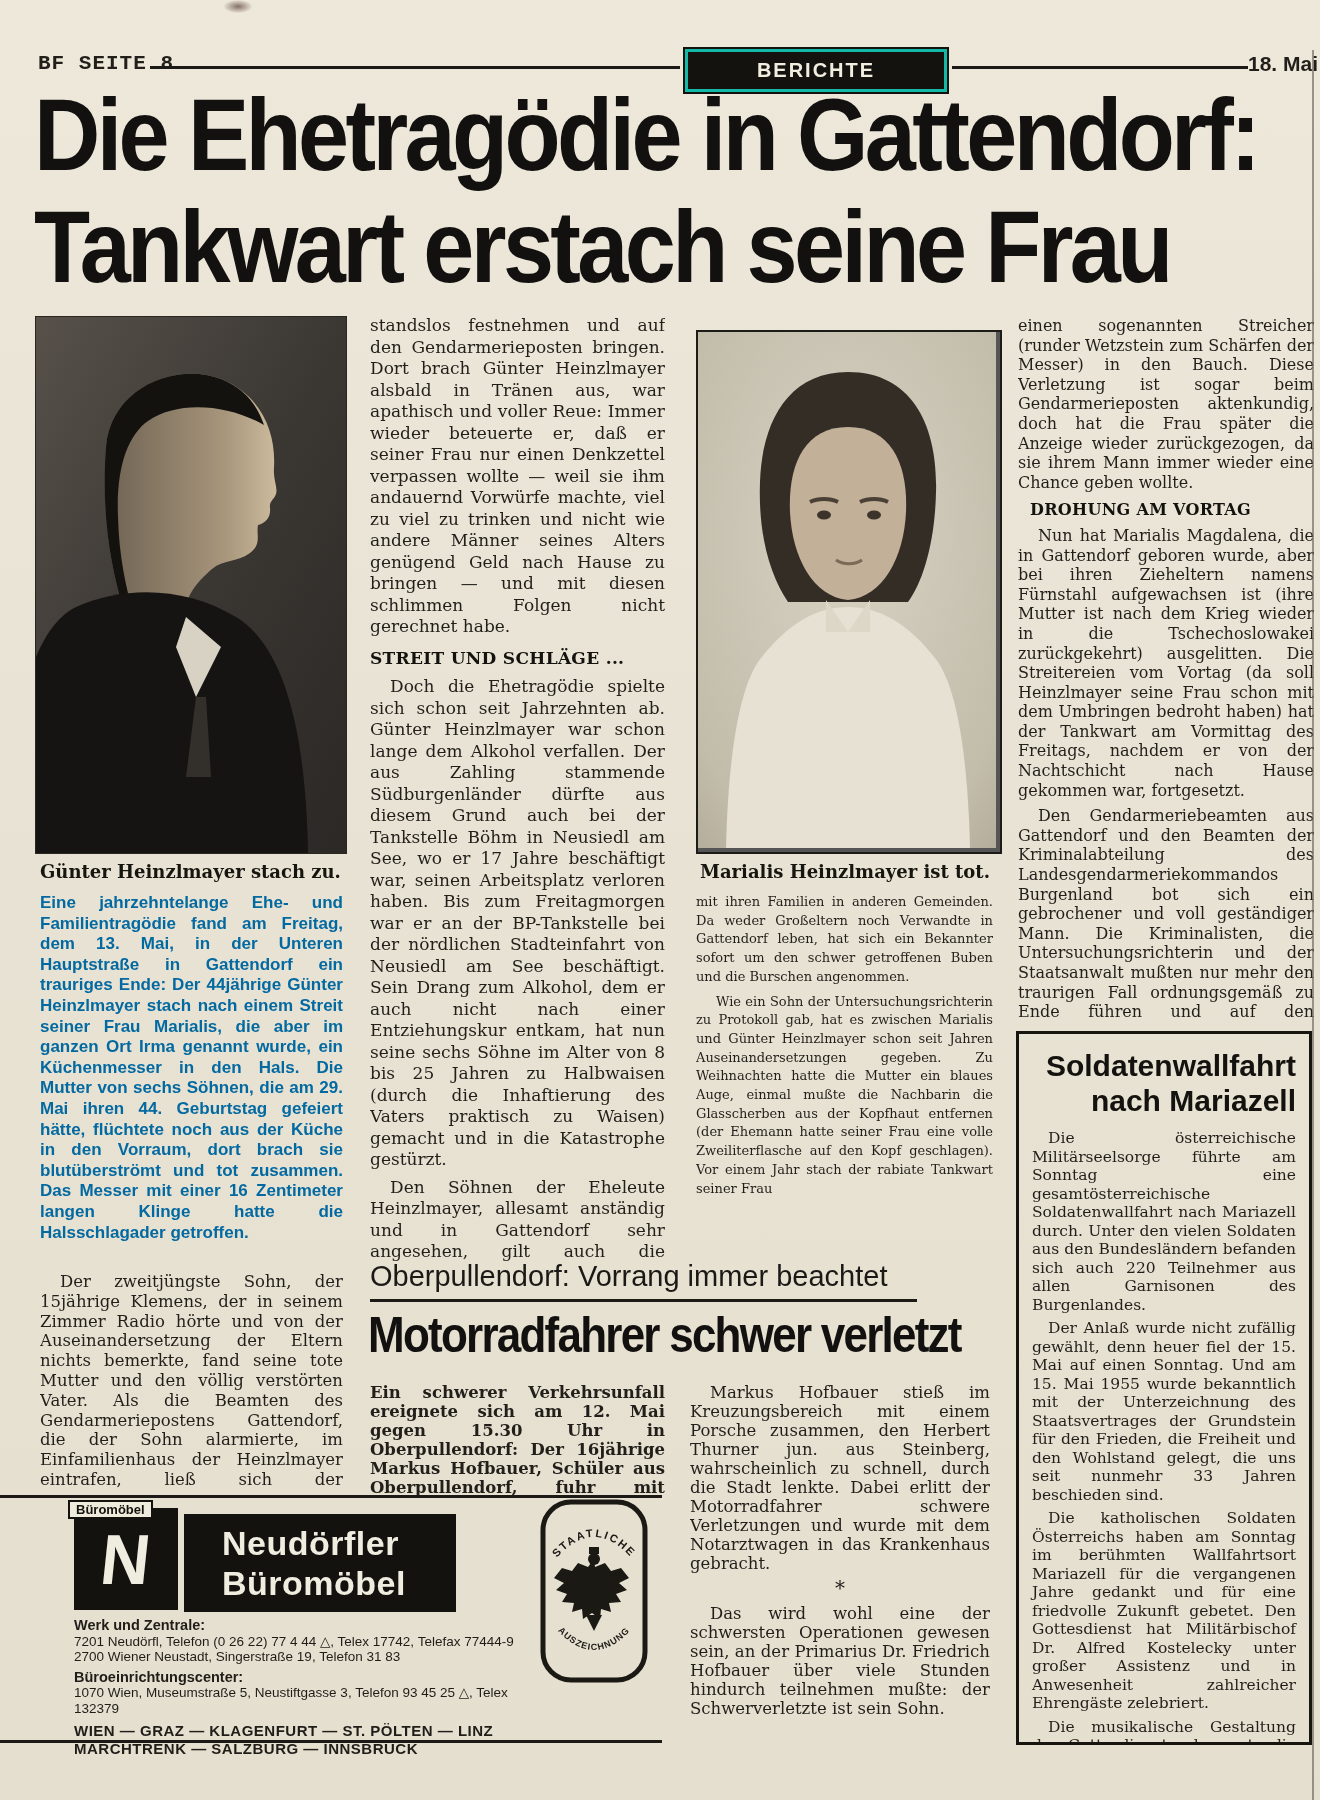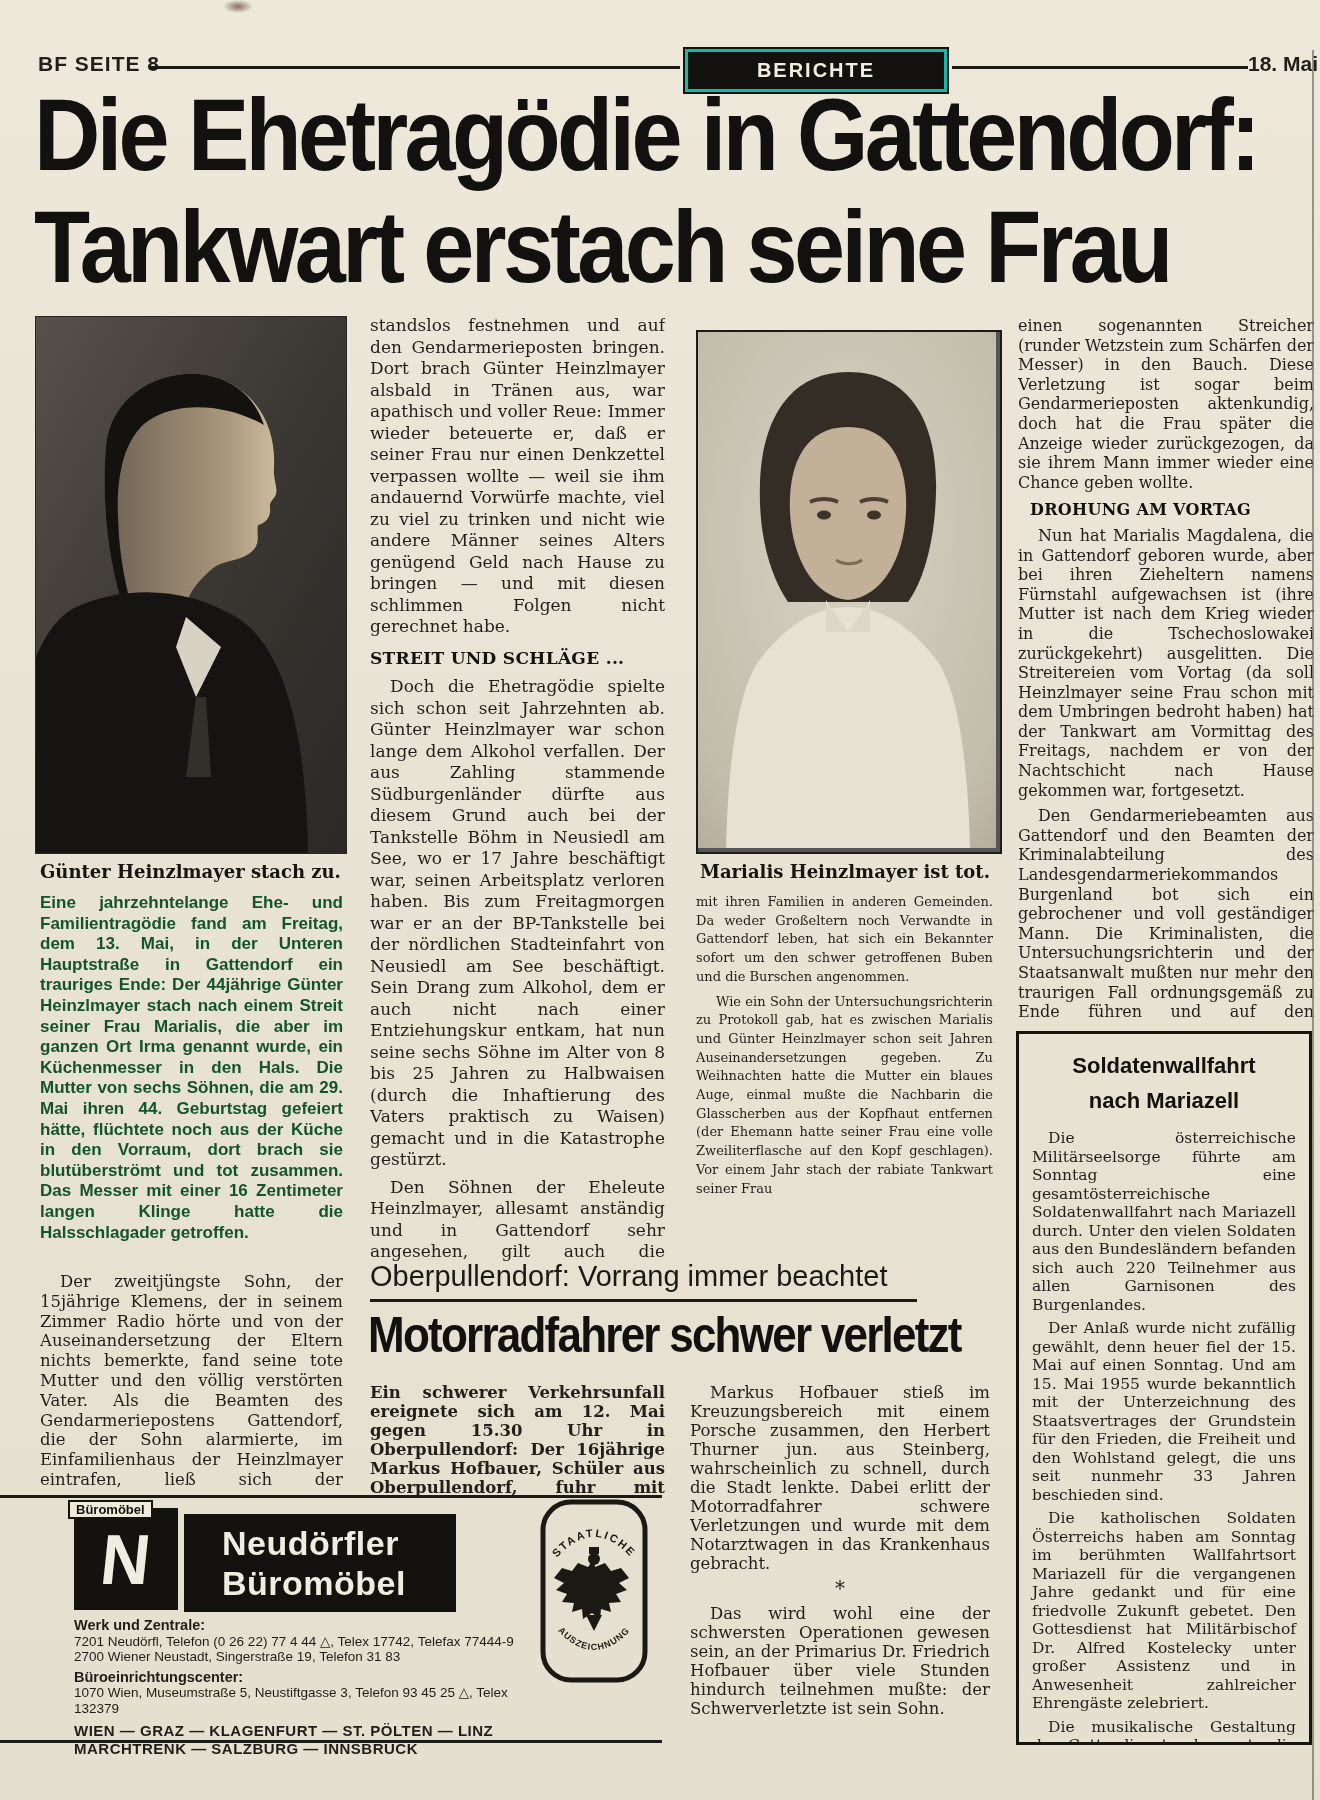--- a/index.html
+++ b/index.html
@@ -2,21 +2,21 @@
 <html><head>
 <meta charset="utf-8">
 <style>
   html,body{margin:0;padding:0;}
   body{width:1320px;height:1800px;overflow:hidden;position:relative;
        background:linear-gradient(180deg,#ede8da 0%,#e8e3d4 40%,#e5dfcf 100%);
        font-family:"DejaVu Serif", serif;color:#221f1b;}
   .page{position:absolute;inset:0;}
   .abs{position:absolute;}
   
-  .mh-left{left:38px;top:52px;font-family:Liberation Sans, sans-serif;font-weight:bold;font-size:21px;letter-spacing:1px;}
+  .mh-left{left:38px;top:52px;font-family:Liberation Mono, monospace;font-weight:bold;font-size:21px;letter-spacing:1px;}
   .mh-rule{height:3px;background:#1c1a17;top:66px;}
   .mh-rule-l{left:150px;width:530px;}
   .mh-rule-r{left:952px;width:296px;}
   .berichte{left:683px;top:47px;width:266px;height:47px;border:2px solid #14120f;background:#14b8a6;box-sizing:border-box;padding:3px;}
   .berichte-inner{background:#14120f;width:100%;height:100%;display:flex;align-items:center;justify-content:center;}
   .berichte-inner span{color:#f2eedf;font-family:"Liberation Sans",sans-serif;font-weight:bold;font-size:20px;letter-spacing:2px;}
   .mh-date{left:1248px;top:52px;font-family:"Liberation Sans",sans-serif;font-weight:600;font-size:21px;white-space:nowrap;}
   
   .headline{left:34px;font-family:"Liberation Sans",sans-serif;font-weight:bold;font-size:102px;line-height:1;
             letter-spacing:-4px;white-space:nowrap;transform:scaleX(0.90);transform-origin:left top;color:#121110;}
@@ -29,31 +29,31 @@
   .photo svg{display:block;}
   .caption{font-weight:bold;font-size:18px;color:#17150f;}
   .cap1{left:40px;top:861px;width:303px;}
   .cap2{left:700px;top:861px;width:300px;}
   
   .col{overflow:hidden;text-align:justify;}
   .col p{margin:0 0 6px 0;}
   .col p.ind{text-indent:20px;}
   .col h3{margin:10px 0 7px 0;font-size:17px;letter-spacing:.3px;color:#14120e;}
   .col1-lead{left:40px;top:893px;width:303px;height:374px;font-family:"Liberation Sans",sans-serif;font-weight:bold;
-             font-size:17px;line-height:20.6px;color:#14532d;}
+             font-size:17px;line-height:20.6px;color:#0369a1;}
   .col1-body{left:40px;top:1272px;width:303px;height:220px;font-size:16.5px;line-height:19.8px;}
   .col2{left:370px;top:315px;width:295px;height:948px;font-size:17px;line-height:21.5px;}
   .col3{left:696px;top:893px;width:297px;height:374px;font-size:13px;line-height:18.7px;}
   .col4{left:1018px;top:316px;width:296px;height:702px;font-size:16px;line-height:19.6px;}
   .col4 h3{font-size:16px;margin:8px 0 6px 12px;}
   
   .soldaten-box{left:1016px;top:1031px;width:296px;height:714px;border:3px solid #17150f;box-sizing:border-box;
                 padding:14px 13px;overflow:hidden;text-align:justify;font-size:15.5px;line-height:18.5px;}
-  .soldaten-box .btitle{font-family:"Liberation Sans",sans-serif;font-weight:bold;font-size:22px;line-height:35px;
-                        color:#14120e;text-align:center;}
+  .soldaten-box .btitle{font-family:"Liberation Sans",sans-serif;font-weight:bold;font-size:30px;line-height:35px;
+                        color:#14120e;text-align:right;}
   .soldaten-box .btitle-wrap{margin-bottom:11px;}
   .soldaten-box p{margin:0 0 5px 0;text-indent:16px;}
   
   .kicker{left:370px;top:1260px;font-family:"Liberation Sans",sans-serif;font-size:29px;color:#1b1916;white-space:nowrap;}
   .kicker-rule{left:370px;top:1299px;width:547px;height:3px;background:#1c1a17;}
   .acc-headline{left:368px;top:1306px;font-family:"Liberation Sans",sans-serif;font-weight:bold;font-size:50px;
                 letter-spacing:-2px;white-space:nowrap;transform:scaleX(0.88);transform-origin:left top;color:#121110;}
   .accA{left:370px;top:1383px;width:295px;height:112px;font-size:16.5px;line-height:19px;font-weight:bold;}
   .accB{left:690px;top:1383px;width:300px;height:382px;font-size:16.5px;line-height:19px;}
   .accB .bold-lead{font-weight:bold;}

